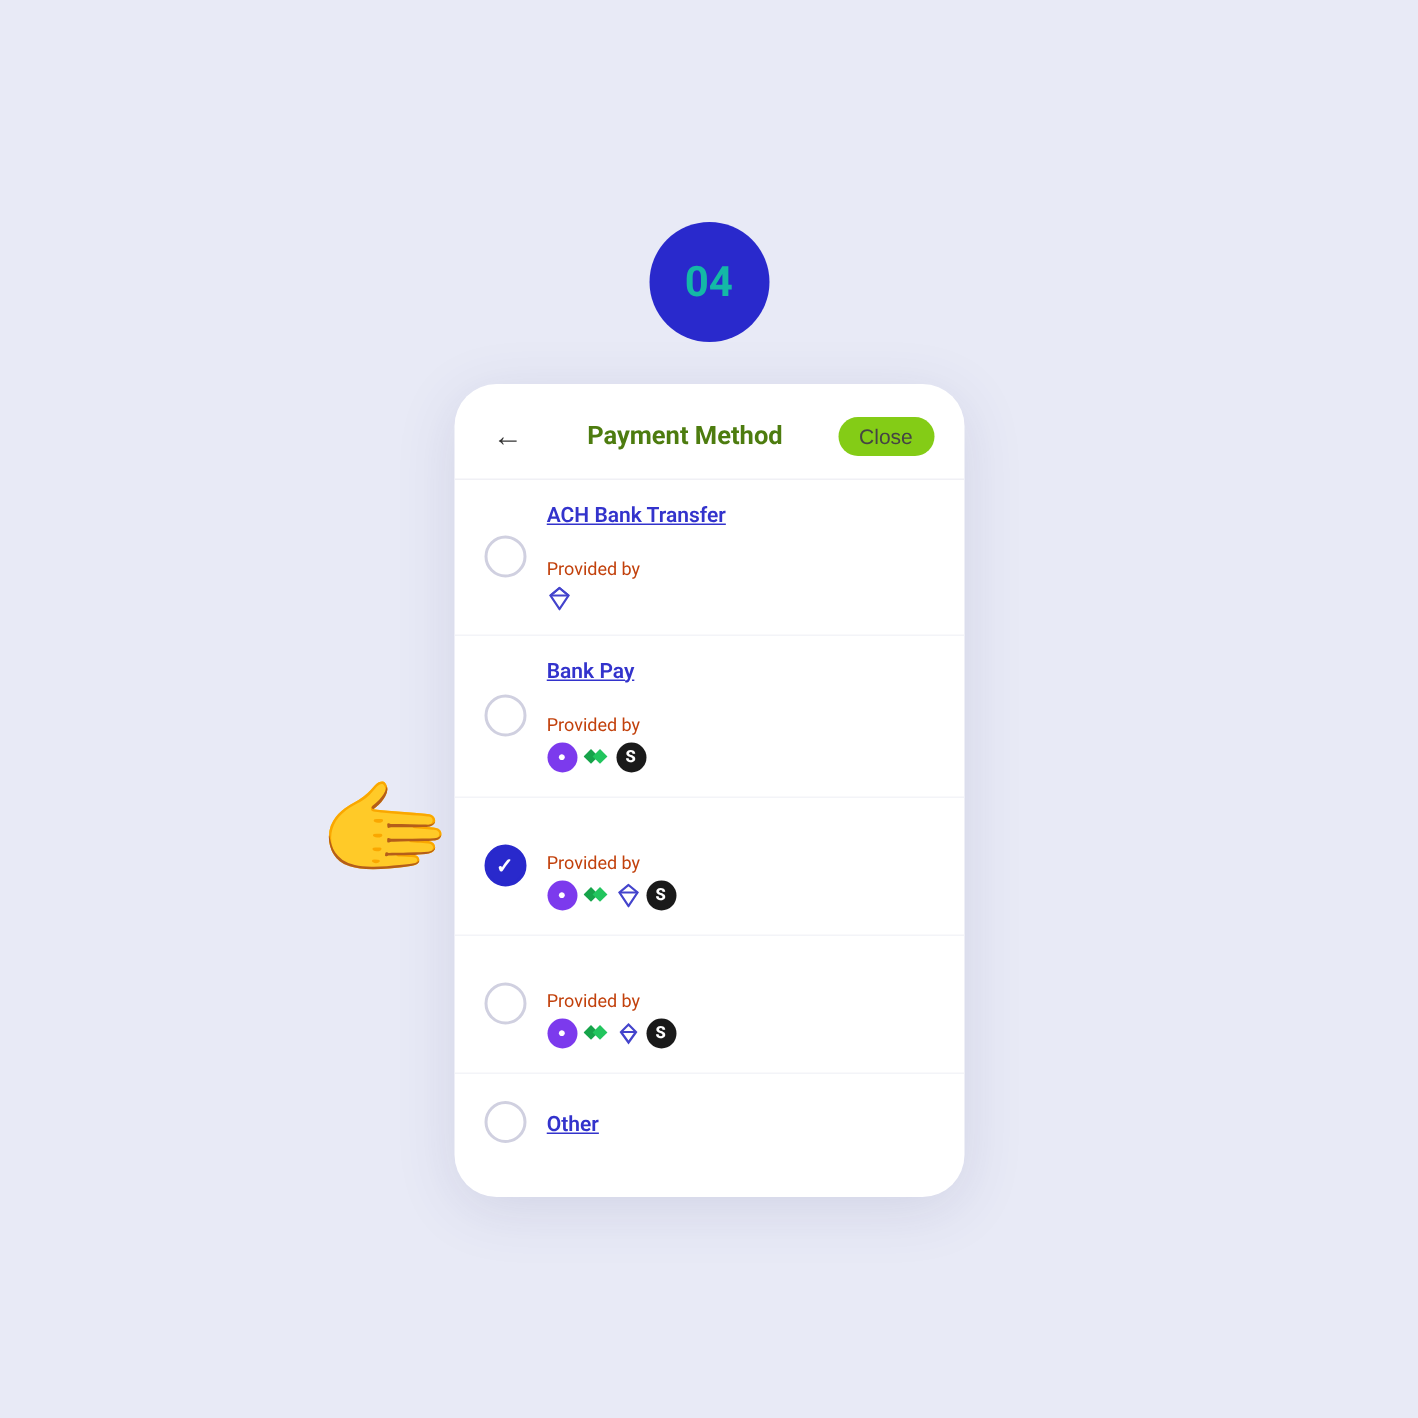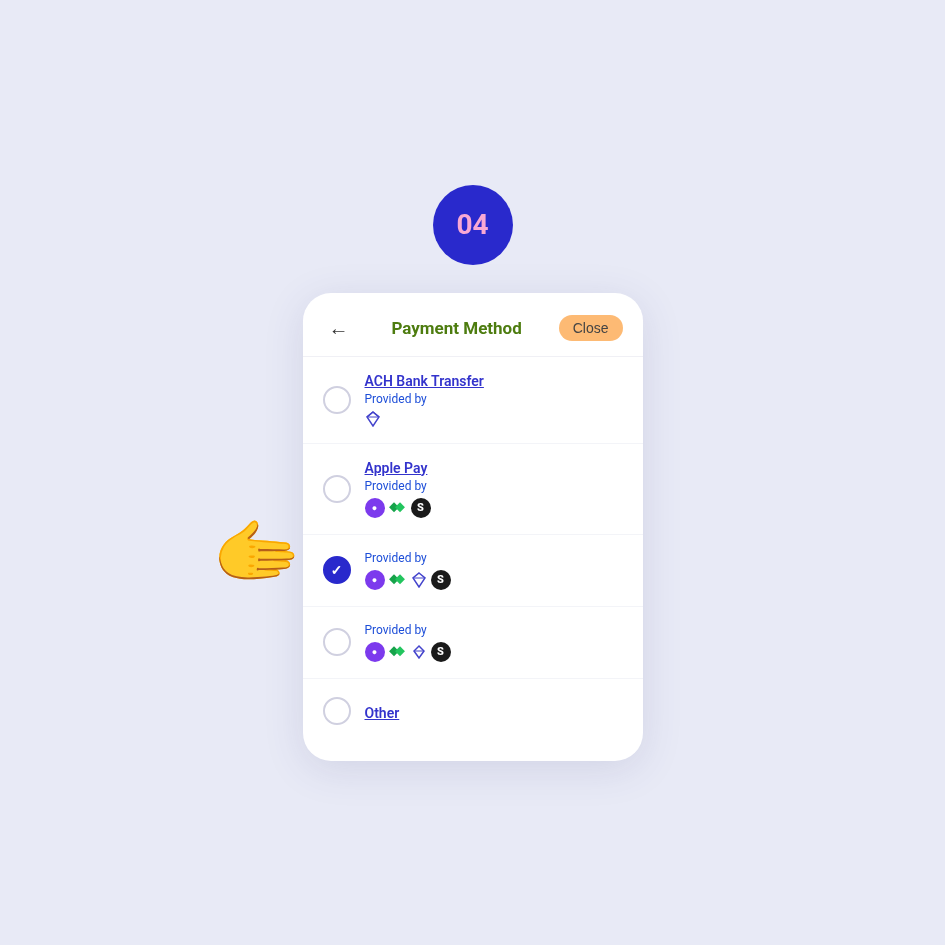--- a/index.html
+++ b/index.html
@@ -17,21 +17,21 @@
     }
 
     .step-badge {
       width: 80px;
       height: 80px;
       background: #2929cc;
       border-radius: 50%;
       display: flex;
       align-items: center;
       justify-content: center;
-      color: #f9a8d4;
+      color: #14b8a6;
       font-size: 28px;
       font-weight: 700;
       margin-bottom: 28px;
       position: relative;
       z-index: 2;
     }
 
     .phone-card {
       width: 340px;
       background: #fff;
@@ -59,21 +59,21 @@
       padding: 2px 6px;
     }
 
     .header-title {
       font-size: 17px;
       font-weight: 700;
       color: #4d7c0f;
     }
 
     .close-btn {
-      background: #fdba74;
+      background: #84cc16;
       border: none;
       border-radius: 14px;
       padding: 5px 14px;
       font-size: 14px;
       color: #444;
       cursor: pointer;
       font-weight: 500;
     }
 
     .payment-list {
@@ -124,22 +124,23 @@
     .payment-name {
       font-size: 14px;
       font-weight: 600;
       color: #3333cc;
       margin-bottom: 3px;
       text-decoration: underline;
     }
 
     .payment-provider-label {
       font-size: 12px;
-      color: #1d4ed8;
+      color: #c2410c;
       margin-bottom: 5px;
+      margin-top: 20px;
     }
 
     .provider-icons {
       display: flex;
       align-items: center;
       gap: 4px;
     }
 
     .icon-circle {
       width: 20px;
@@ -267,21 +268,21 @@
                 <line x1="8" y1="1" x2="14" y2="6" stroke="#4444cc" stroke-width="1.2"></line>
               </svg>
             </span>
           </div>
         </div>
       </div>
 
       <div class="payment-item">
         <div class="radio-circle"></div>
         <div class="payment-info">
-          <div class="payment-name">Apple Pay</div>
+          <div class="payment-name">Bank Pay</div>
           <div class="payment-provider-label">Provided by</div>
           <div class="provider-icons">
             <span class="icon-circle icon-purple">●</span>
             <span class="green-diamond diamond-icon">
               <svg viewBox="0 0 18 18" fill="none" xmlns="http://www.w3.org/2000/svg">
                 <rect x="1" y="5" width="7" height="7" transform="rotate(45 5 9)" fill="#16a34a"></rect>
                 <rect x="7" y="5" width="7" height="7" transform="rotate(45 11 9)" fill="#22c55e"></rect>
               </svg>
             </span>
             <span class="icon-circle icon-stripe">S</span>

